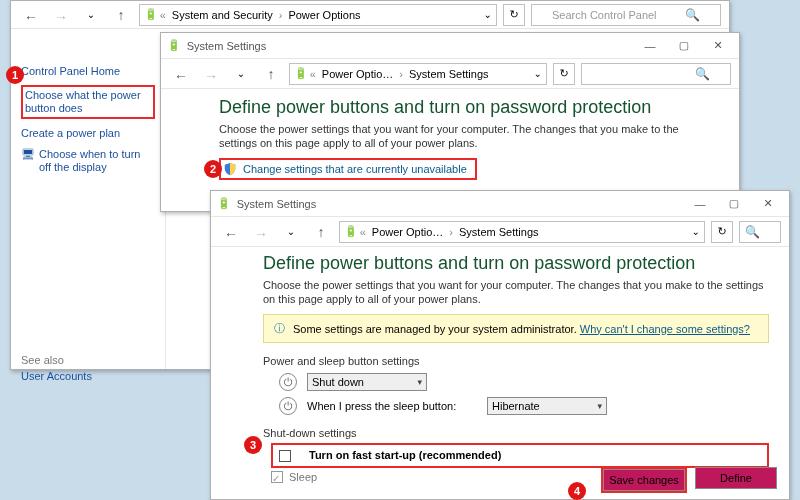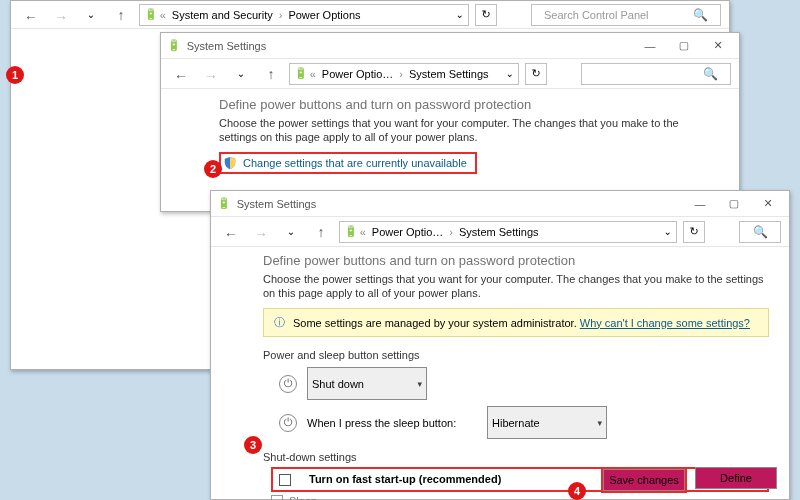--- a/index.html
+++ b/index.html
@@ -65,24 +65,23 @@
   .crumbs .seg { padding: 0 4px; }
   .refresh {
     width: 22px; height: 22px;
     display: flex; align-items: center; justify-content: center;
     border: 1px solid #c0c0c0;
   }
   .searchbox {
     width: 190px; height: 22px;
     border: 1px solid #c0c0c0;
     display: flex; align-items: center;
-    padding: 0 12px;
+    padding: 0 20px;
     color: #999;
     gap: 4px;
-    margin-left: 28px;
   }
   .searchbox.small { width: 42px; justify-content: flex-end; }
   .content { position: relative; }
 
   
   #w1 { left: 10px; top: 0; width: 720px; height: 370px; }
   #w1 .left {
     position: absolute; left: 0; top: 56px; width: 155px; bottom: 0;
     padding: 4px 10px;
     border-right: 1px solid #e6e6e6;
@@ -93,21 +92,21 @@
     color: #1a4f9c;
     margin: 4px 0 8px;
     line-height: 13px;
   }
   #w1 .left .see { color: #777; margin-top: 180px; }
   .callbox1 { border: 2px solid #ea2a2a; padding: 2px; }
 
   
   #w2 { left: 160px; top: 32px; width: 580px; height: 180px; }
   #w2 .body { padding: 8px 24px 0 58px; }
-  .h-blue { color: #737373; font-size: 13px; margin-bottom: 4px; }
+  .h-blue { color: #14532d; font-size: 18px; margin-bottom: 4px; }
   .subtxt { color: #333; line-height: 14px; }
   .linkline {
     margin-top: 8px;
     display: inline-flex;
     align-items: center;
     gap: 6px;
     border: 2px solid #ea2a2a;
     padding: 2px 8px 2px 2px;
   }
   .linkline a { color: #0b5a8b; text-decoration: none; }
@@ -134,21 +133,21 @@
     margin: 6px 0 0 16px; gap: 10px;
   }
   .pwricon {
     width: 18px; height: 18px;
     border: 1px solid #888; border-radius: 50%;
     display: flex; align-items: center; justify-content: center;
     color: #666; font-size: 11px;
   }
   .lbl { width: 170px; }
   .combo {
-    width: 120px; height: 33px;
+    width: 120px; height: 18px;
     border: 1px solid #8a8a8a;
     background: #efefef;
     display: flex; align-items: center; justify-content: space-between;
     padding: 0 4px;
   }
   .combo .dd { font-size: 9px; color: #444; }
 
   .shutbox {
     margin: 4px 0 0 8px;
     border: 2px solid #ea2a2a;
@@ -212,20 +211,31 @@
       <span class="chev">⌄</span>
     </div>
     <div class="refresh">↻</div>
     <div class="searchbox">
       <span>Search Control Panel</span>
       <span style="flex:1"></span>
       <span class="mag">🔍</span>
     </div>
   </div>
 
+  <div class="left">
+    <div class="hdr">Control Panel Home</div>
+    <span class="link callbox1">Choose what the power button does</span>
+    <span class="link">Create a power plan</span>
+    <span class="link" style="display:flex; gap:4px;">
+      <span>🖥</span>
+      <span>Choose when to turn off the display</span>
+    </span>
+    <div class="see">See also</div>
+    <span class="link" style="color:#1a4f9c;">User Accounts</span>
+  </div>
 </div>
 
 <div id="w2" class="win">
   <div class="titlebar">
     <span>🔋</span>
     <span class="ti">System Settings</span>
     <span class="spacer"></span>
     <div class="winbtn">—</div>
     <div class="winbtn">▢</div>
     <div class="winbtn">✕</div>

